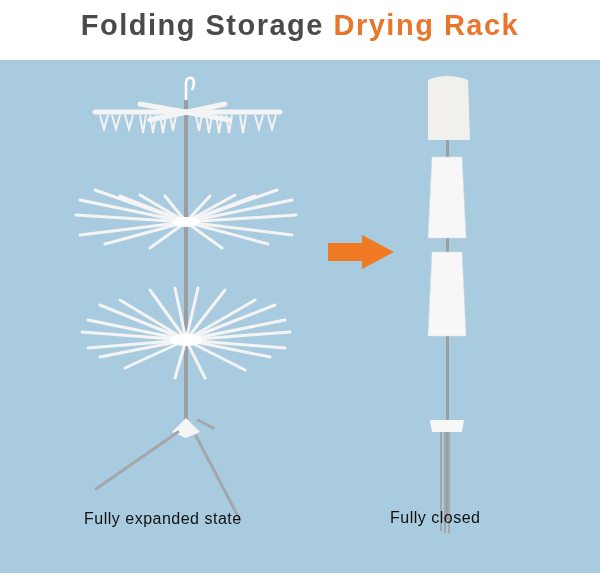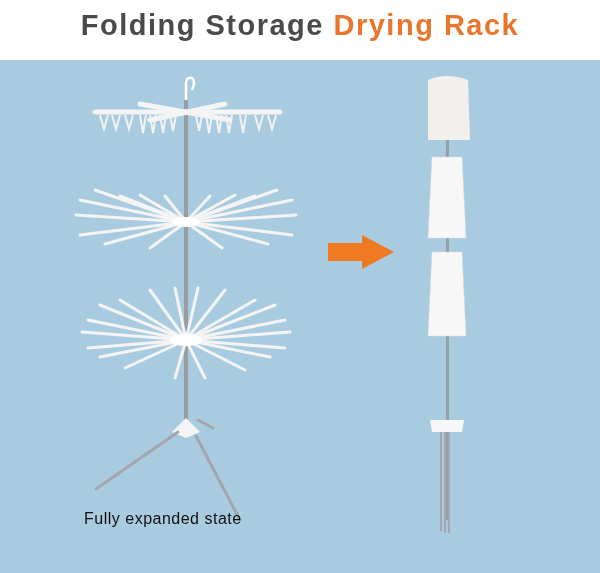--- a/index.html
+++ b/index.html
@@ -102,13 +102,14 @@
       <path d="M430 420 L464 420 L462 432 L432 432 Z" fill="#f7f7f7"></path>
       <g stroke="#a3a7ab" stroke-width="2">
         <line x1="441" y1="432" x2="441" y2="531"></line>
         <line x1="445" y1="432" x2="445" y2="533"></line>
         <line x1="449" y1="432" x2="449" y2="533"></line>
       </g>
     </g>
   </svg>
 
   <div class="caption" style="left:84px; top:450px;">Fully expanded state</div>
+  <div class="caption" style="left:390px; top:449px;">Fully closed</div>
 </div>
 
 </body></html>

